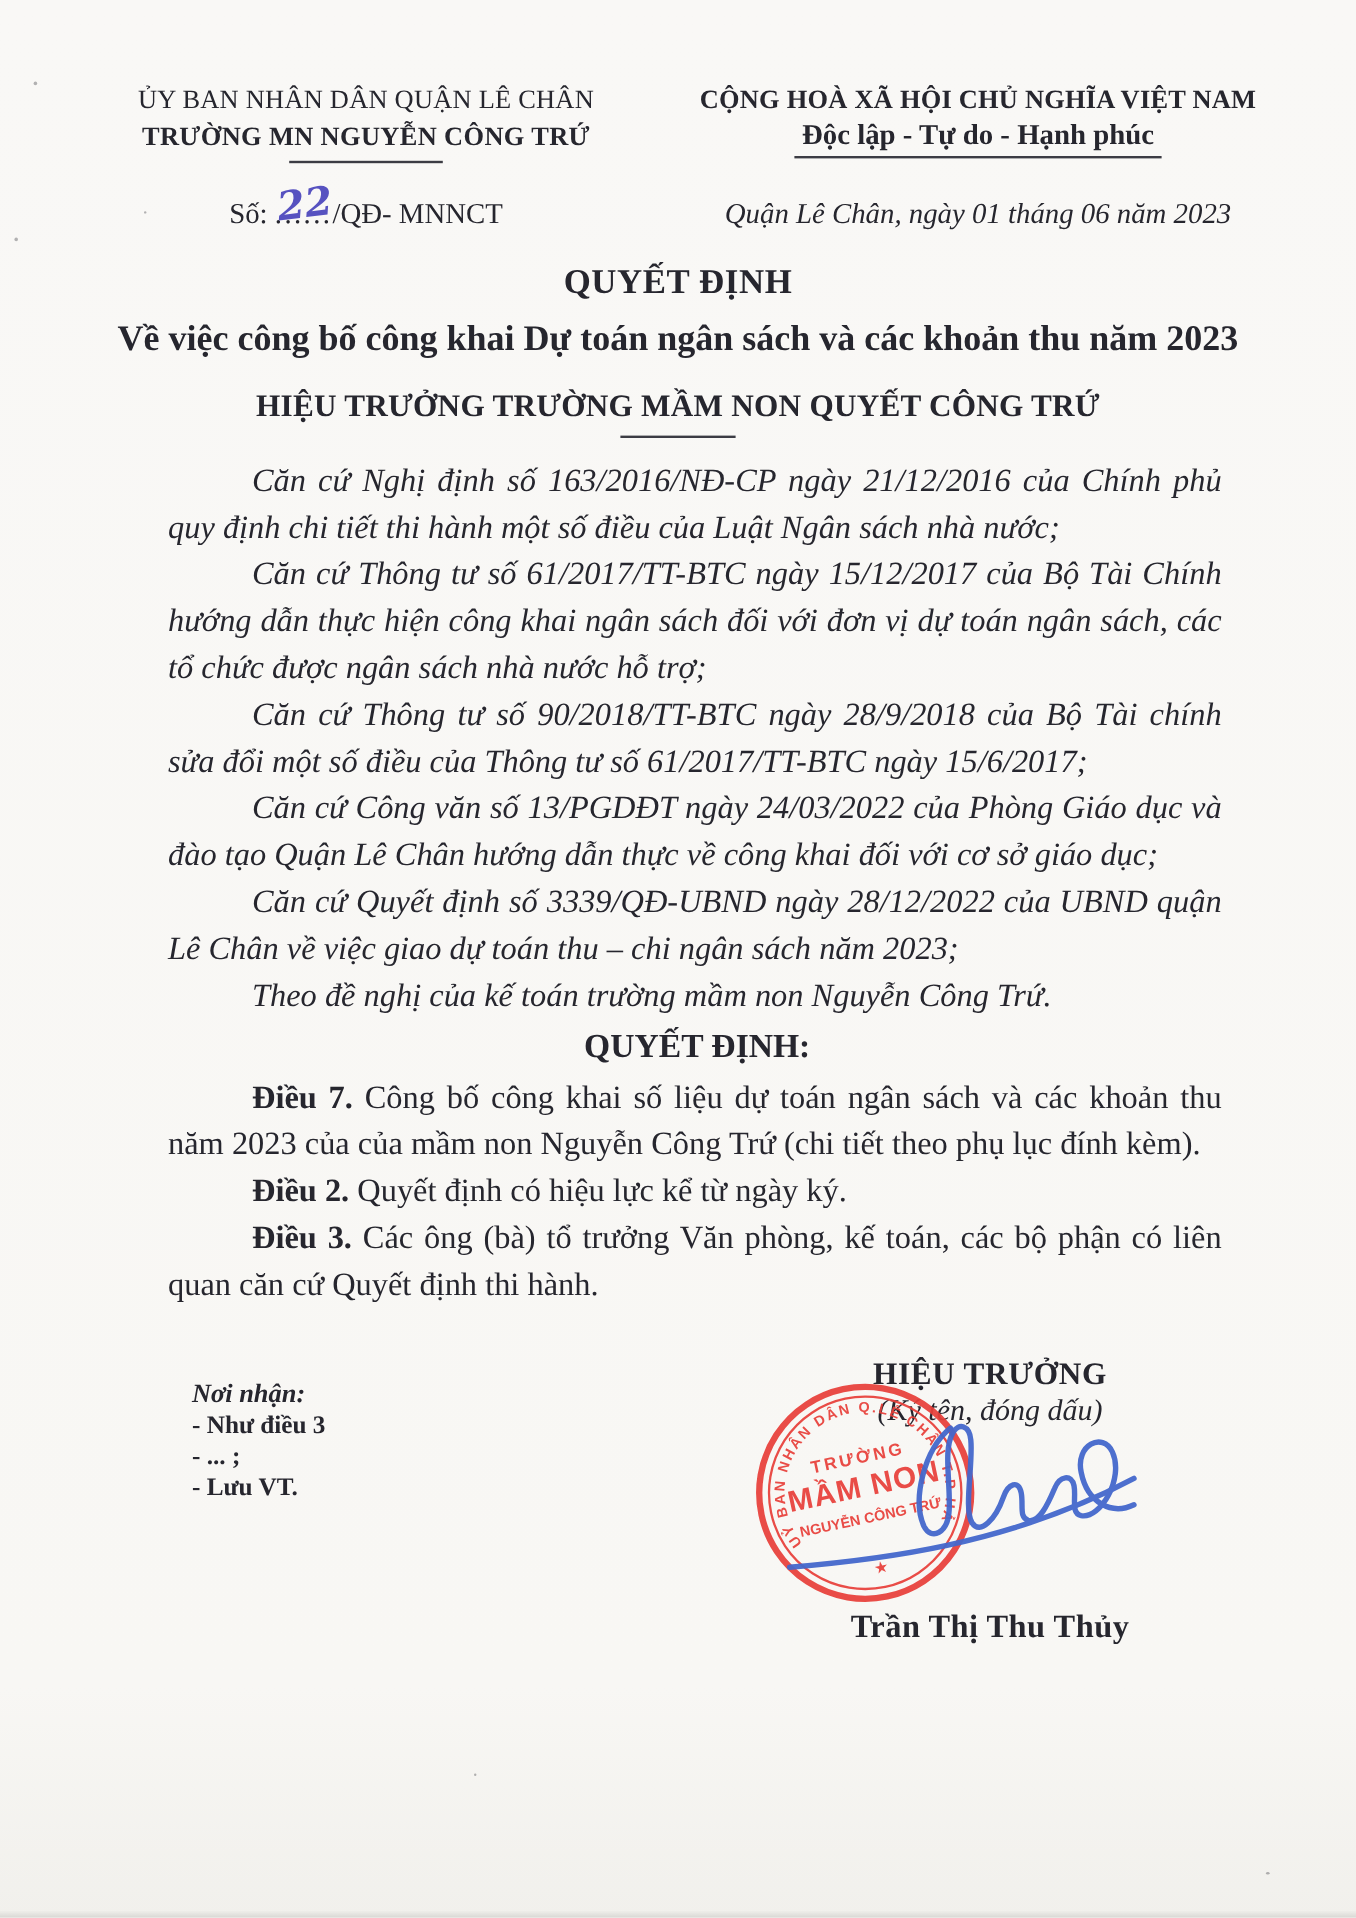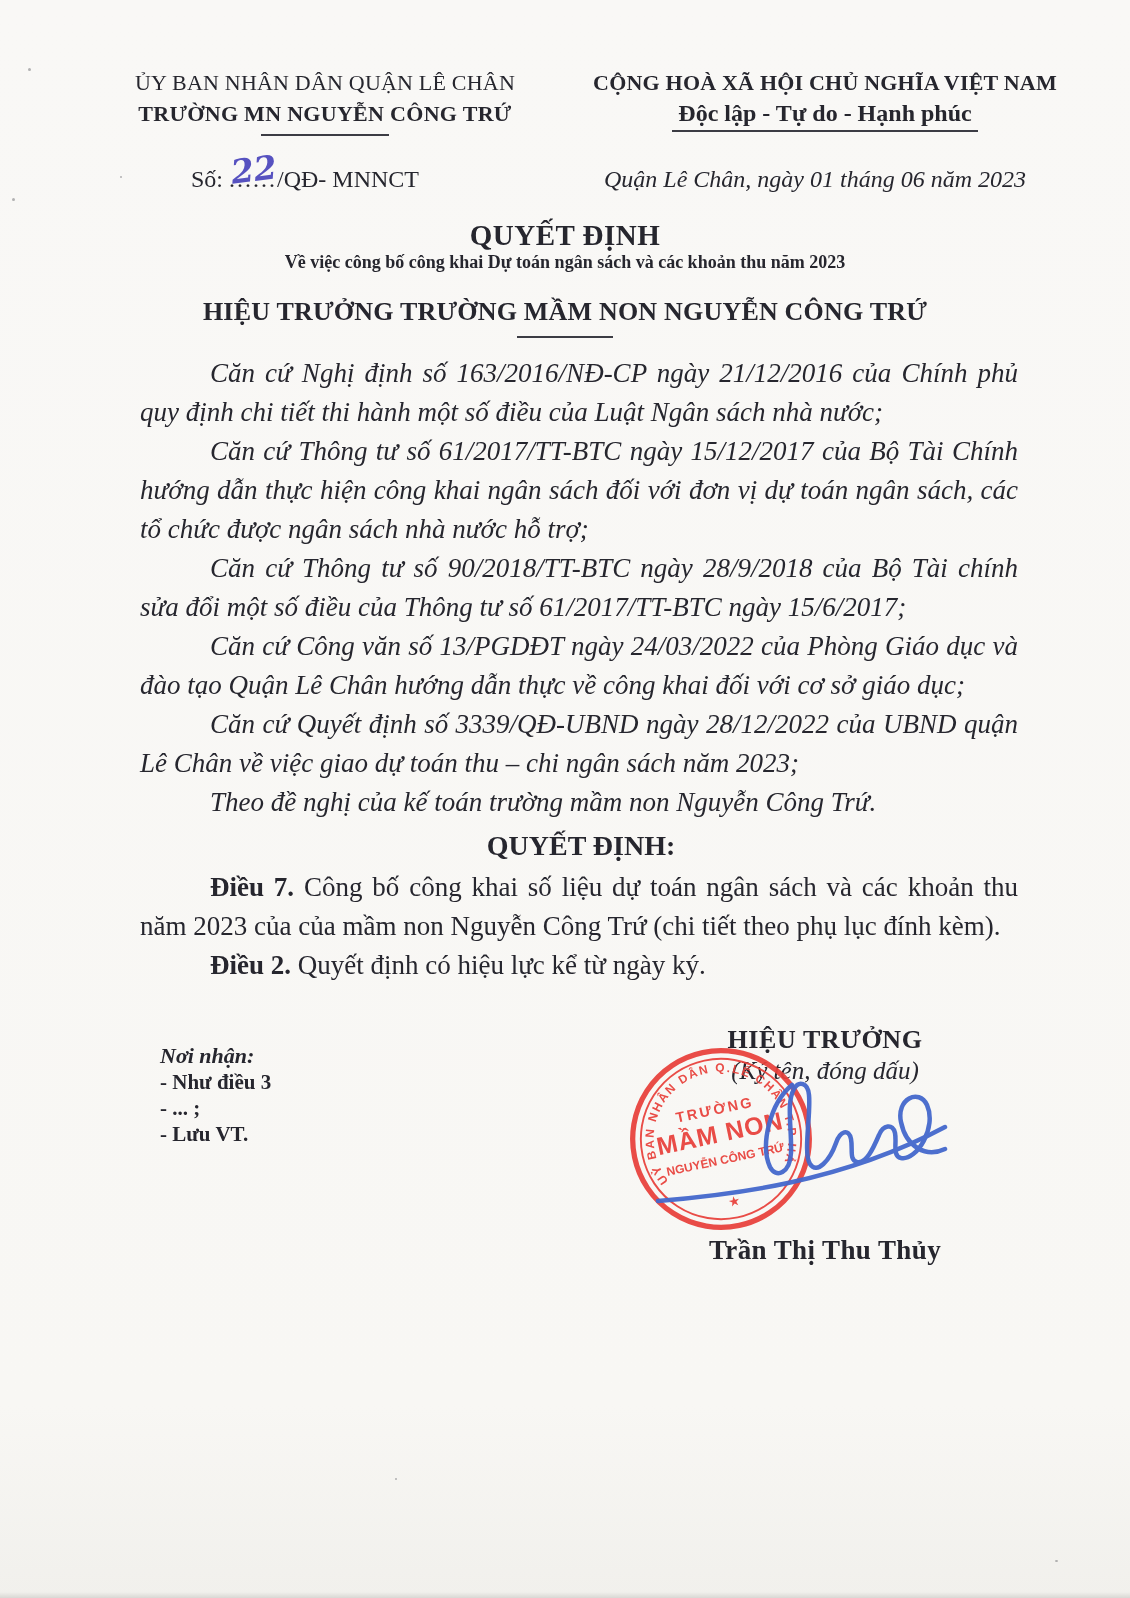--- a/index.html
+++ b/index.html
@@ -14,21 +14,21 @@
     overflow: hidden;
   }
   .page::after {
     content: "";
     position: absolute; left: 0; right: 0; bottom: 0; height: 6px;
     background: linear-gradient(180deg, rgba(0,0,0,0), rgba(0,0,0,0.10));
   }
   .speck { position: absolute; border-radius: 50%; background: rgba(90,90,95,0.45); }
 
   
-  .header-row { display: flex; padding-top: 70px; padding-left: 20px; }
+  .header-row { display: flex; padding-top: 70px; }
   .org-block { width: 470px; margin-left: 70px; text-align: center; }
   .org-line1 { font-size: 22px; letter-spacing: 0.2px; }
   .org-line2 { font-size: 22px; font-weight: bold; margin-top: 5px; letter-spacing: 0.3px; }
   .org-underline { width: 128px; height: 2px; background: #3c3c44; margin: 7px auto 0; }
   .national-block { flex: 1; text-align: center; margin-right: 40px; }
   .nat-line1 { font-size: 22px; font-weight: bold; letter-spacing: 0.2px; }
   .nat-line2 { display: inline-block; font-size: 24px; font-weight: bold;
                border-bottom: 2px solid #3c3c44; padding: 0 6px 3px; margin-top: 4px; }
 
   .row2 { display: flex; margin-top: 30px; align-items: baseline; }
@@ -38,21 +38,21 @@
   .handwritten {
     position: absolute; left: 2px; top: -16px;
     font-size: 33px; font-style: italic; font-weight: bold;
     color: #5752c0; transform: rotate(-7deg);
     font-family: "DejaVu Serif", serif;
   }
   .date-line { flex: 1; text-align: center; font-style: italic; font-size: 24px; margin-right: 40px; }
 
   
   .title { text-align: center; font-size: 29px; font-weight: bold; margin-top: 26px; letter-spacing: 0.5px; }
-  .subtitle { text-align: center; font-size: 18px; font-weight: bold; margin-top: 0; }
+  .subtitle { text-align: center; font-size: 30px; font-weight: bold; margin-top: 14px; }
   .authority { text-align: center; font-size: 26px; font-weight: bold; margin-top: 24px; letter-spacing: 0.2px; }
   .authority-underline { width: 96px; height: 2px; background: #3c3c44; margin: 9px auto 0; }
 
   
   .preamble { margin: 16px 112px 0 140px; }
   .preamble p { margin: 0; font-style: italic; font-size: 27px; line-height: 39px;
                 text-align: justify; text-indent: 70px; }
   .decision-heading { text-align: center; font-size: 28px; font-weight: bold; margin: 8px 0 6px; padding-left: 32px; }
   .articles { margin: 0 112px 0 140px; }
   .articles p { margin: 0; font-size: 27px; line-height: 39px; text-align: justify; text-indent: 70px; }
@@ -95,37 +95,38 @@
   <div class="row2">
     <div class="doc-number">
       <span>Số:</span>
       <span class="dots-wrap"><span class="dots">......</span><span class="handwritten">22</span></span><span>/QĐ- MNNCT</span>
     </div>
     <div class="date-line">Quận Lê Chân, ngày 01 tháng 06 năm 2023</div>
   </div>
 
   <div class="title">QUYẾT ĐỊNH</div>
   <div class="subtitle">Về việc công bố công khai Dự toán ngân sách và các khoản thu năm 2023</div>
-  <div class="authority">HIỆU TRƯỞNG TRƯỜNG MẦM NON NGUYỄN CÔNG TRỨ</div>
+  <div class="authority">HIỆU TRƯỞNG TRƯỜNG MẦM NON QUYẾT CÔNG TRỨ</div>
   <div class="authority-underline"></div>
 
   <div class="preamble">
     <p>Căn cứ Nghị định số 163/2016/NĐ-CP ngày 21/12/2016 của Chính phủ quy định chi tiết thi hành một số điều của Luật Ngân sách nhà nước;</p>
     <p>Căn cứ Thông tư số 61/2017/TT-BTC ngày 15/12/2017 của Bộ Tài Chính hướng dẫn thực hiện công khai ngân sách đối với đơn vị dự toán ngân sách, các tổ chức được ngân sách nhà nước hỗ trợ;</p>
     <p>Căn cứ Thông tư số 90/2018/TT-BTC ngày 28/9/2018 của Bộ Tài chính sửa đổi một số điều của Thông tư số 61/2017/TT-BTC ngày 15/6/2017;</p>
     <p>Căn cứ Công văn số 13/PGDĐT ngày 24/03/2022 của Phòng Giáo dục và đào tạo Quận Lê Chân hướng dẫn thực về công khai đối với cơ sở giáo dục;</p>
     <p>Căn cứ Quyết định số 3339/QĐ-UBND ngày 28/12/2022 của UBND quận Lê Chân về việc giao dự toán thu – chi ngân sách năm 2023;</p>
     <p>Theo đề nghị của kế toán trường mầm non Nguyễn Công Trứ.</p>
   </div>
 
   <div class="decision-heading">QUYẾT ĐỊNH:</div>
 
   <div class="articles">
     <p><b>Điều 7.</b> <span>Công bố công khai số liệu dự toán ngân sách và các khoản thu năm 2023 của của mầm non Nguyễn Công Trứ (chi tiết theo phụ lục đính kèm).</span></p>
     <p><b>Điều 2.</b> <span>Quyết định có hiệu lực kể từ ngày ký.</span></p>
+    <p><b>Điều 3.</b> <span>Các ông (bà) tổ trưởng Văn phòng, kế toán, các bộ phận có liên quan căn cứ Quyết định thi hành.</span></p>
   </div>
 
   <div class="footer">
     <div class="recipients">
       <div class="recipients-label">Nơi nhận:</div>
       <div class="recipient-item">- Như điều 3</div>
       <div class="recipient-item">- ... ;</div>
       <div class="recipient-item">- Lưu VT.</div>
     </div>
 

